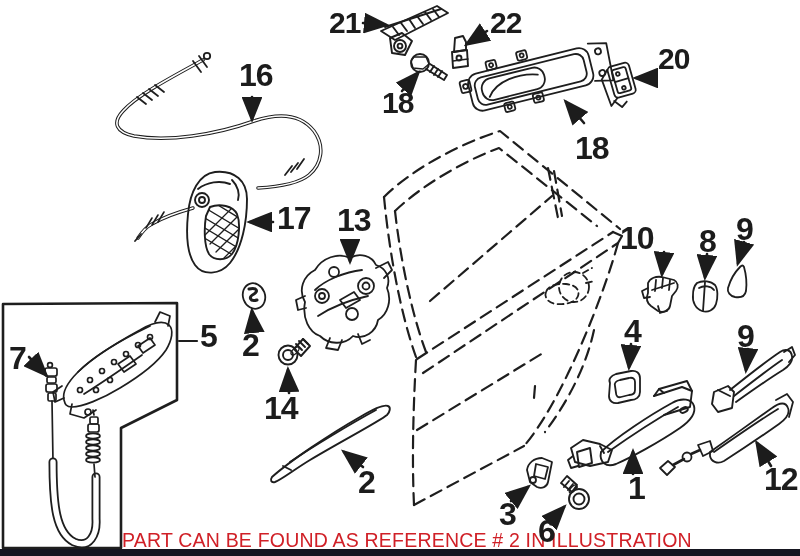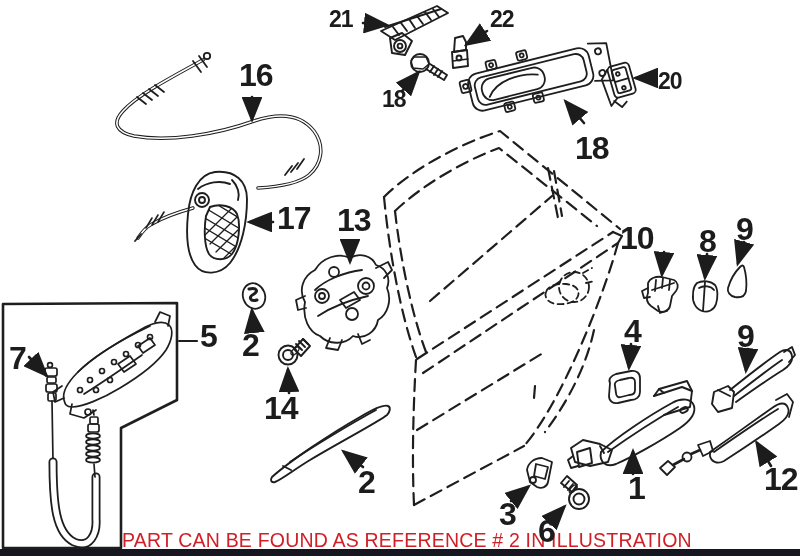--- a/index.html
+++ b/index.html
@@ -1,21 +1,21 @@
 <!DOCTYPE html>
 <html><head>
 <meta charset="utf-8">
 <style>
   html,body{margin:0;padding:0;background:#ffffff;}
   .stage{position:relative;width:800px;height:556px;background:#ffffff;overflow:hidden;
          font-family:"Liberation Sans",sans-serif;}
   .stage svg{position:absolute;left:0;top:0;}
   .callout{position:absolute;font-weight:bold;font-size:32px;line-height:1;
            color:#1c1c1c;letter-spacing:-1px;white-space:nowrap;}
-  .callout.sm{font-size:23px;}
+  .callout.sm{font-size:30px;}
   .caption{position:absolute;left:122px;top:529px;font-size:19.5px;font-weight:normal;
            color:#d02027;letter-spacing:.2px;white-space:nowrap;}
   .bottom-bar{position:absolute;left:0;top:549px;width:800px;height:7px;background:#161620;}
 </style>
 </head>
 <body>
 
 <div class="stage">
 
 <svg width="800" height="556" viewBox="0 0 800 556">
@@ -314,21 +314,21 @@
     </g>
   </g>
 </svg>
 
 <div class="caption">PART CAN BE FOUND AS REFERENCE # 2 IN ILLUSTRATION</div>
 <div class="bottom-bar"></div>
 
 <div class="callout sm" style="left:329px;top:8px">21</div>
 <div class="callout sm" style="left:490px;top:8px">22</div>
 <div class="callout sm" style="left:382px;top:88px">18</div>
-<div class="callout sm" style="left:658px;top:70px">20</div>
+<div class="callout sm" style="left:658px;top:44px">20</div>
 <div class="callout" style="left:239px;top:59px">16</div>
 <div class="callout" style="left:277px;top:202px">17</div>
 <div class="callout" style="left:337px;top:204px">13</div>
 <div class="callout" style="left:575px;top:132px">18</div>
 <div class="callout" style="left:242px;top:329px">2</div>
 <div class="callout" style="left:264px;top:392px">14</div>
 <div class="callout" style="left:200px;top:320px">5</div>
 <div class="callout" style="left:9px;top:342px">7</div>
 <div class="callout" style="left:620px;top:222px">10</div>
 <div class="callout" style="left:699px;top:225px">8</div>

